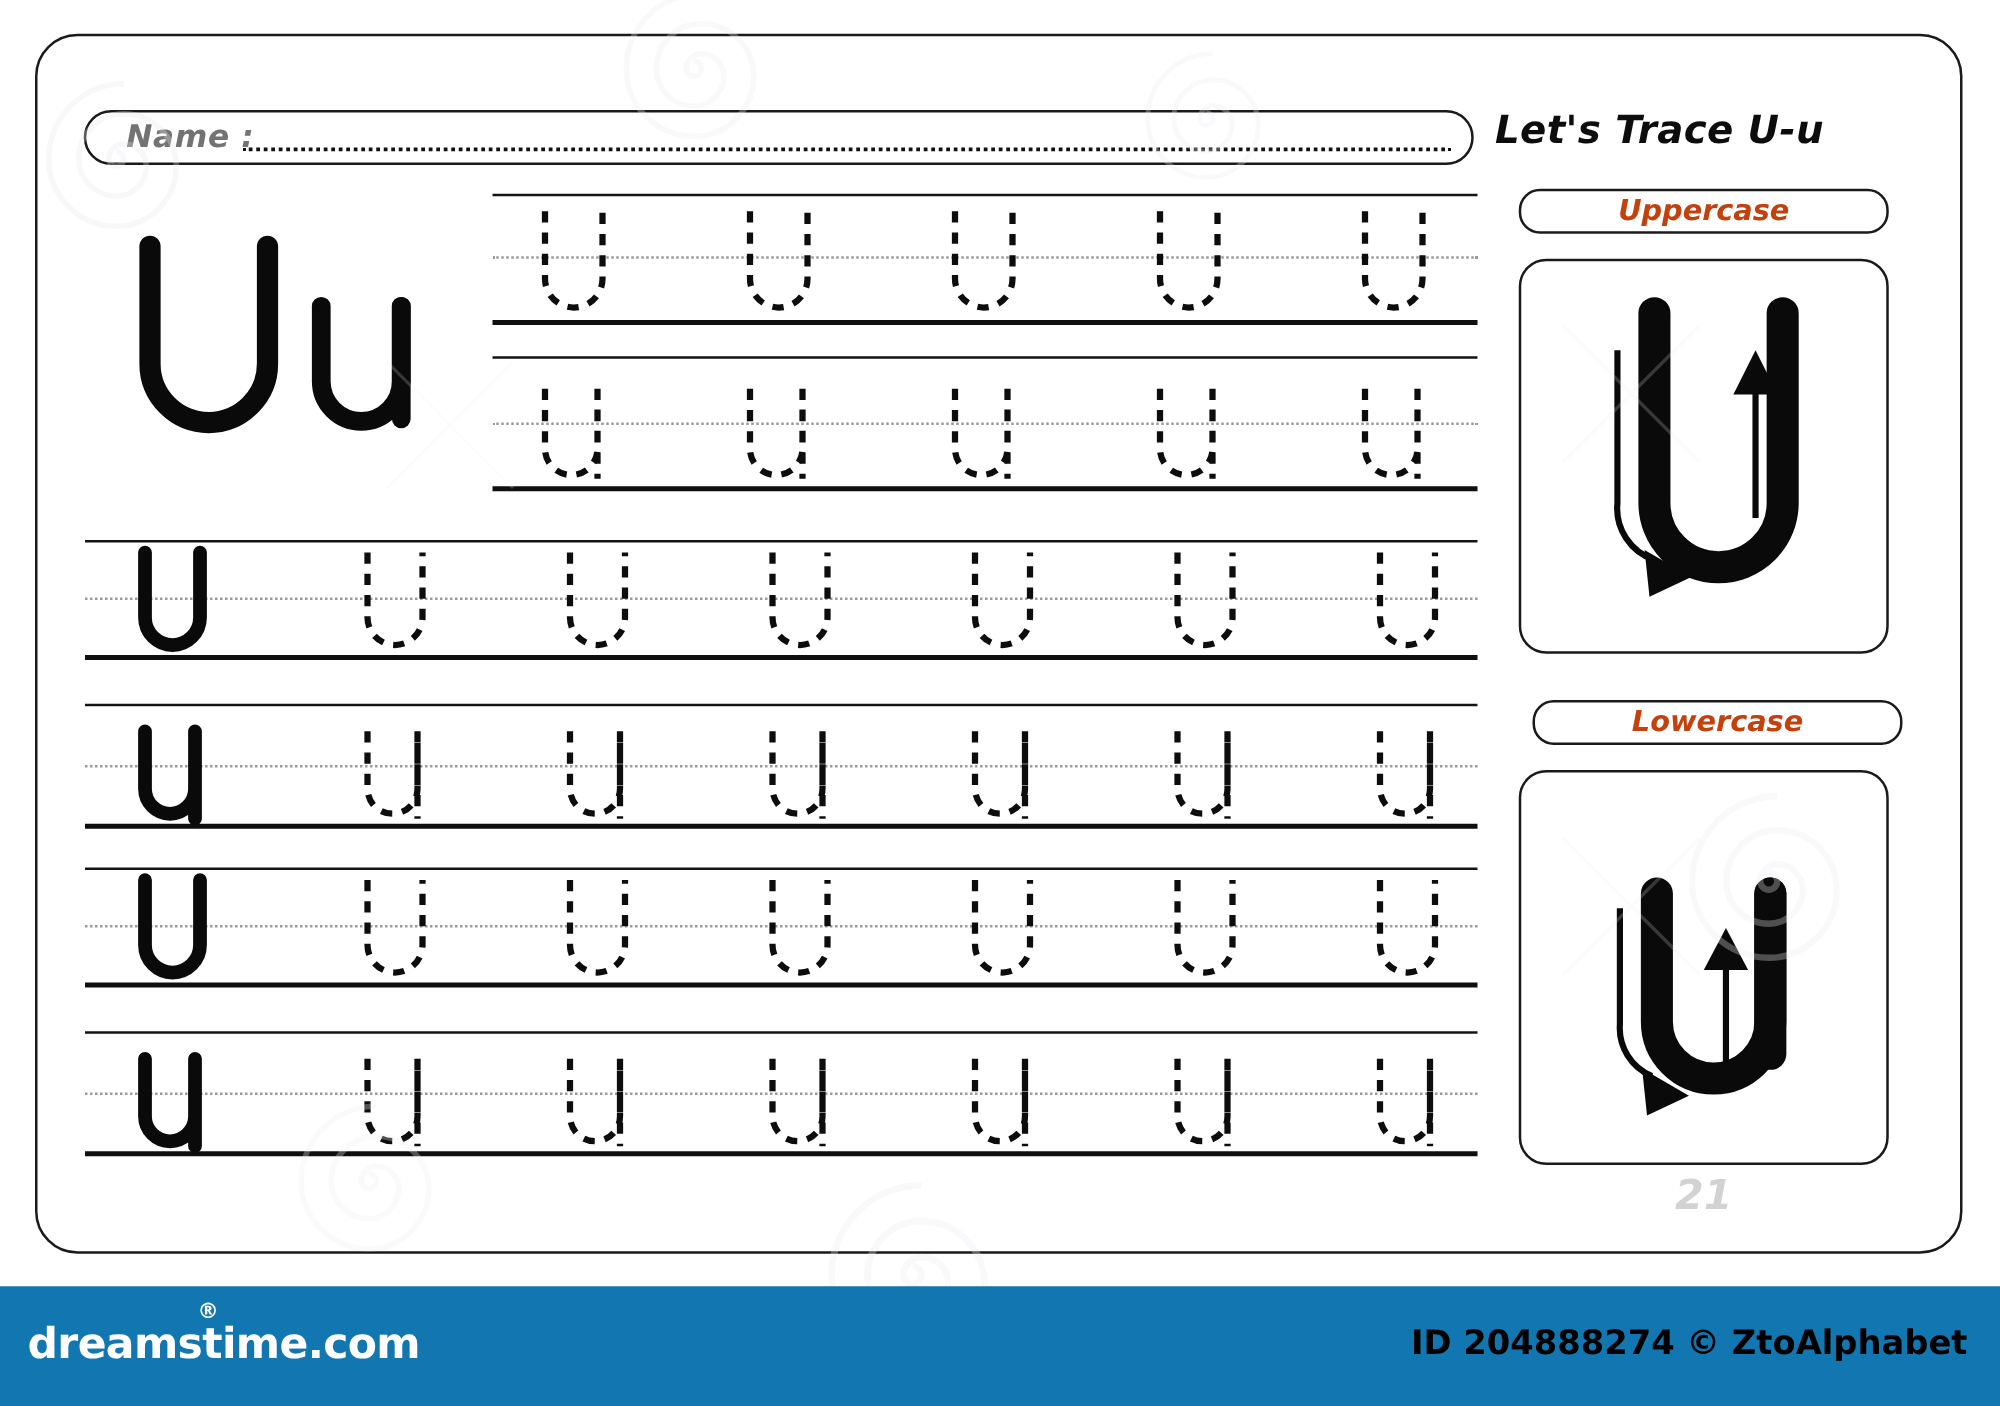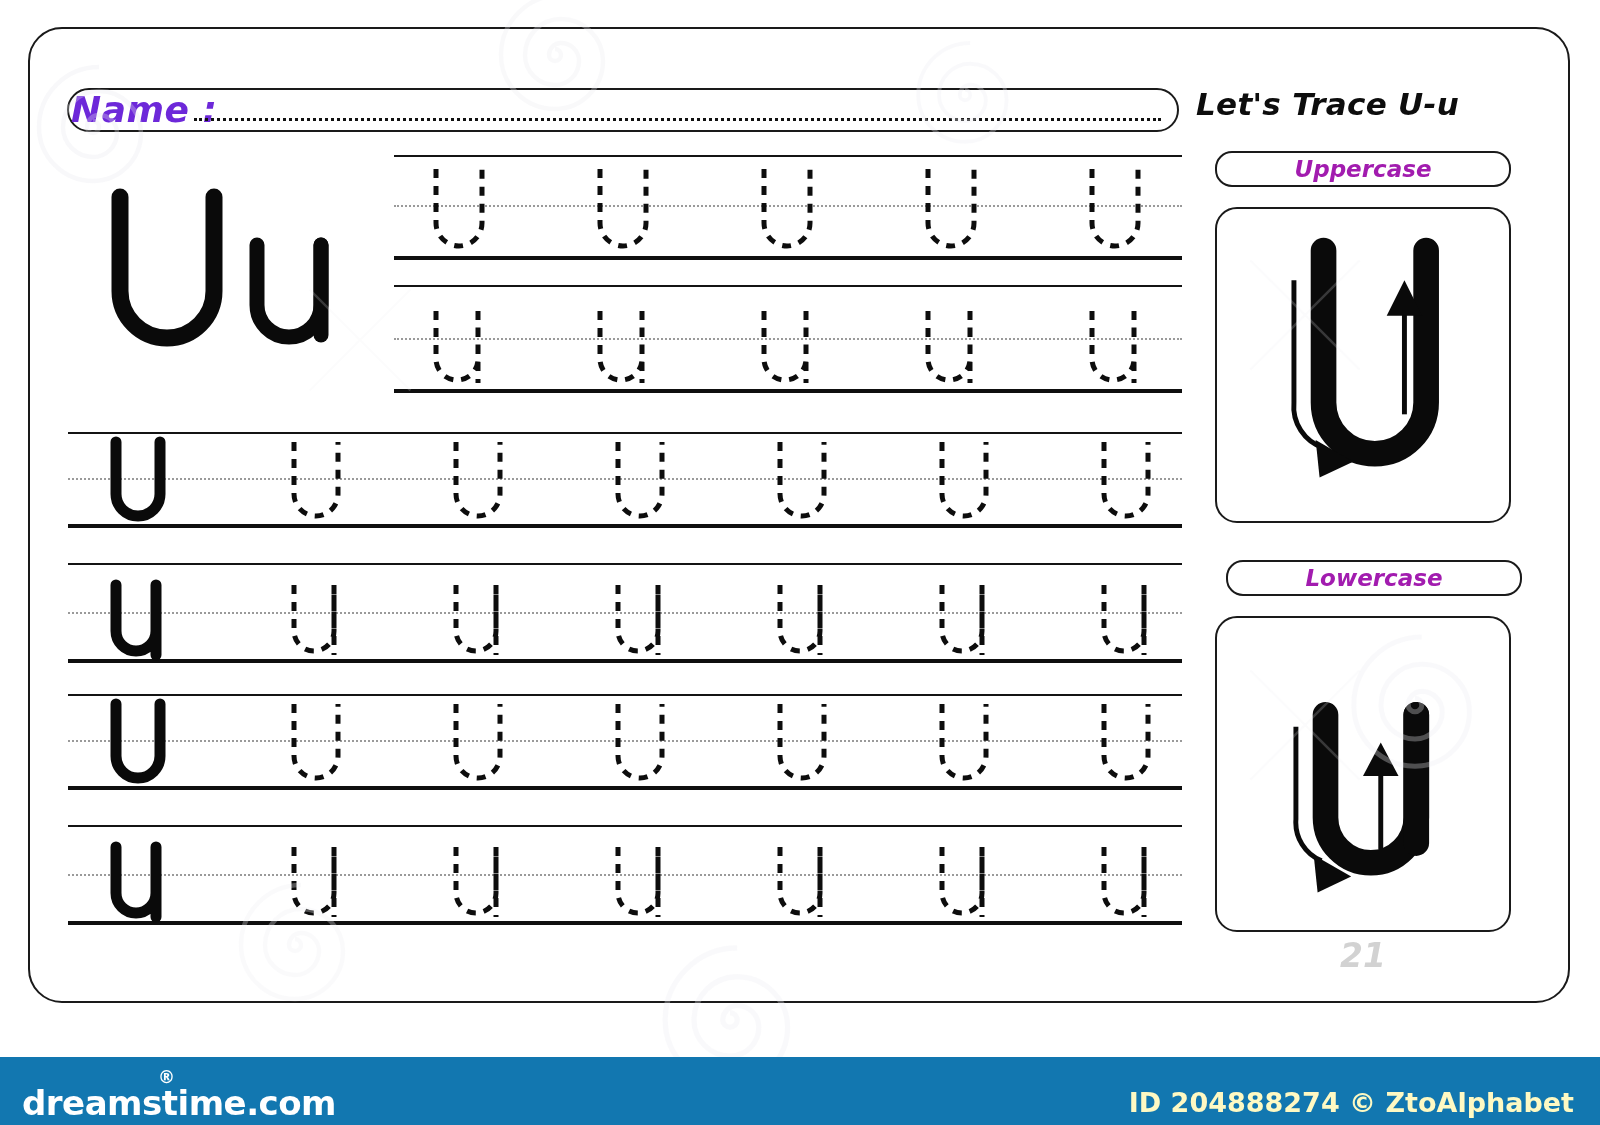--- a/index.html
+++ b/index.html
@@ -53,29 +53,29 @@
     width: 1112px;
     height: 44px;
     border: 2px solid #1a1a1a;
     border-radius: 22px;
     box-sizing: border-box;
     z-index: 3;
     background: transparent;
   }
   .name-label {
     position: absolute;
-    left: 2px;
+    left: 32px;
     top: 50%;
     transform: translateY(-52%);
     font-family: "DejaVu Sans", sans-serif;
     font-weight: 700;
     font-style: italic;
-    font-size: 36px;
+    font-size: 25px;
     letter-spacing: 0.5px;
-    color: #6d28d9;
+    color: #737373;
     white-space: nowrap;
   }
   .name-dots {
     position: absolute;
     left: 125px;
     right: 16px;
     bottom: 9px;
     border-bottom: 3px dotted #111;
   }
 
@@ -101,21 +101,21 @@
     border: 2px solid #1a1a1a;
     border-radius: 17px;
     box-sizing: border-box;
     display: flex;
     align-items: center;
     justify-content: center;
     font-family: "DejaVu Sans", sans-serif;
     font-weight: 700;
     font-style: italic;
     font-size: 23px;
-    color: #a21caf;
+    color: #c2410c;
     z-index: 3;
     background: transparent;
     text-align: right;
   }
   #pill-upper { left: 1215px; top: 151px; width: 296px; height: 36px; }
   #pill-lower { left: 1226px; top: 560px; width: 296px; height: 36px; }
 
   
   .guide {
     position: absolute;
@@ -179,21 +179,21 @@
     top: 183px;
     z-index: 3;
   }
 
   
   .footer {
     position: absolute;
     left: 0;
     bottom: 0;
     width: 1600px;
-    height: 68px;
+    height: 96px;
     background: #1277b0;
     z-index: 10;
     text-align: center;
   }
   .dreamstime {
     position: absolute;
     left: 22px;
     top: 26px;
     font-family: "DejaVu Sans", sans-serif;
     font-weight: 700;
@@ -210,21 +210,21 @@
     color: #ffffff;
     font-weight: 700;
   }
   .credit {
     position: absolute;
     right: 26px;
     top: 30px;
     font-family: "DejaVu Sans", sans-serif;
     font-weight: 700;
     font-size: 27px;
-    color: #fef9c3;
+    color: #000000;
     white-space: nowrap;
   }
 </style>
 </head>
 <body>
 
 <div class="wm-layer">
   <svg class="wm" style="left:18px;  top:52px;  width:150px; height:150px;" viewBox="0 0 100 100">
       <path d="M50 50 m0 -4 a4 4 0 1 1 -4 4 a8 8 0 0 1 8 -8 a12 12 0 0 1 12 12 a16 16 0 0 1 -16 16 a20 20 0 0 1 -20 -20 a24 24 0 0 1 24 -24 a28 28 0 0 1 28 28 a32 32 0 0 1 -32 32 a36 36 0 0 1 -36 -36 a40 40 0 0 1 40 -40" fill="none" stroke="#e9e9ef" stroke-width="3"></path>
     </svg>

